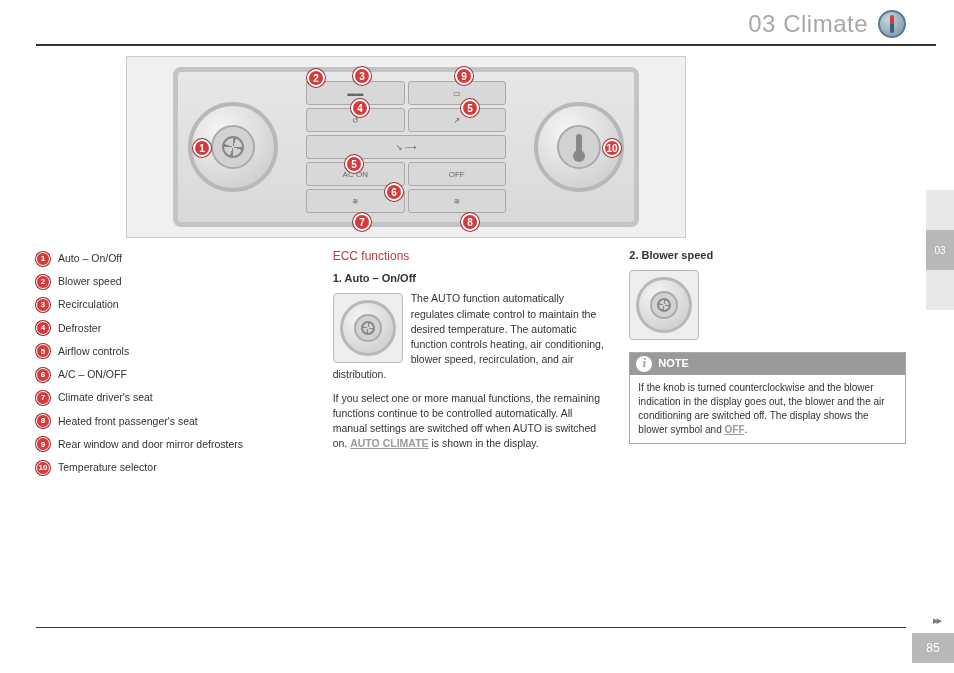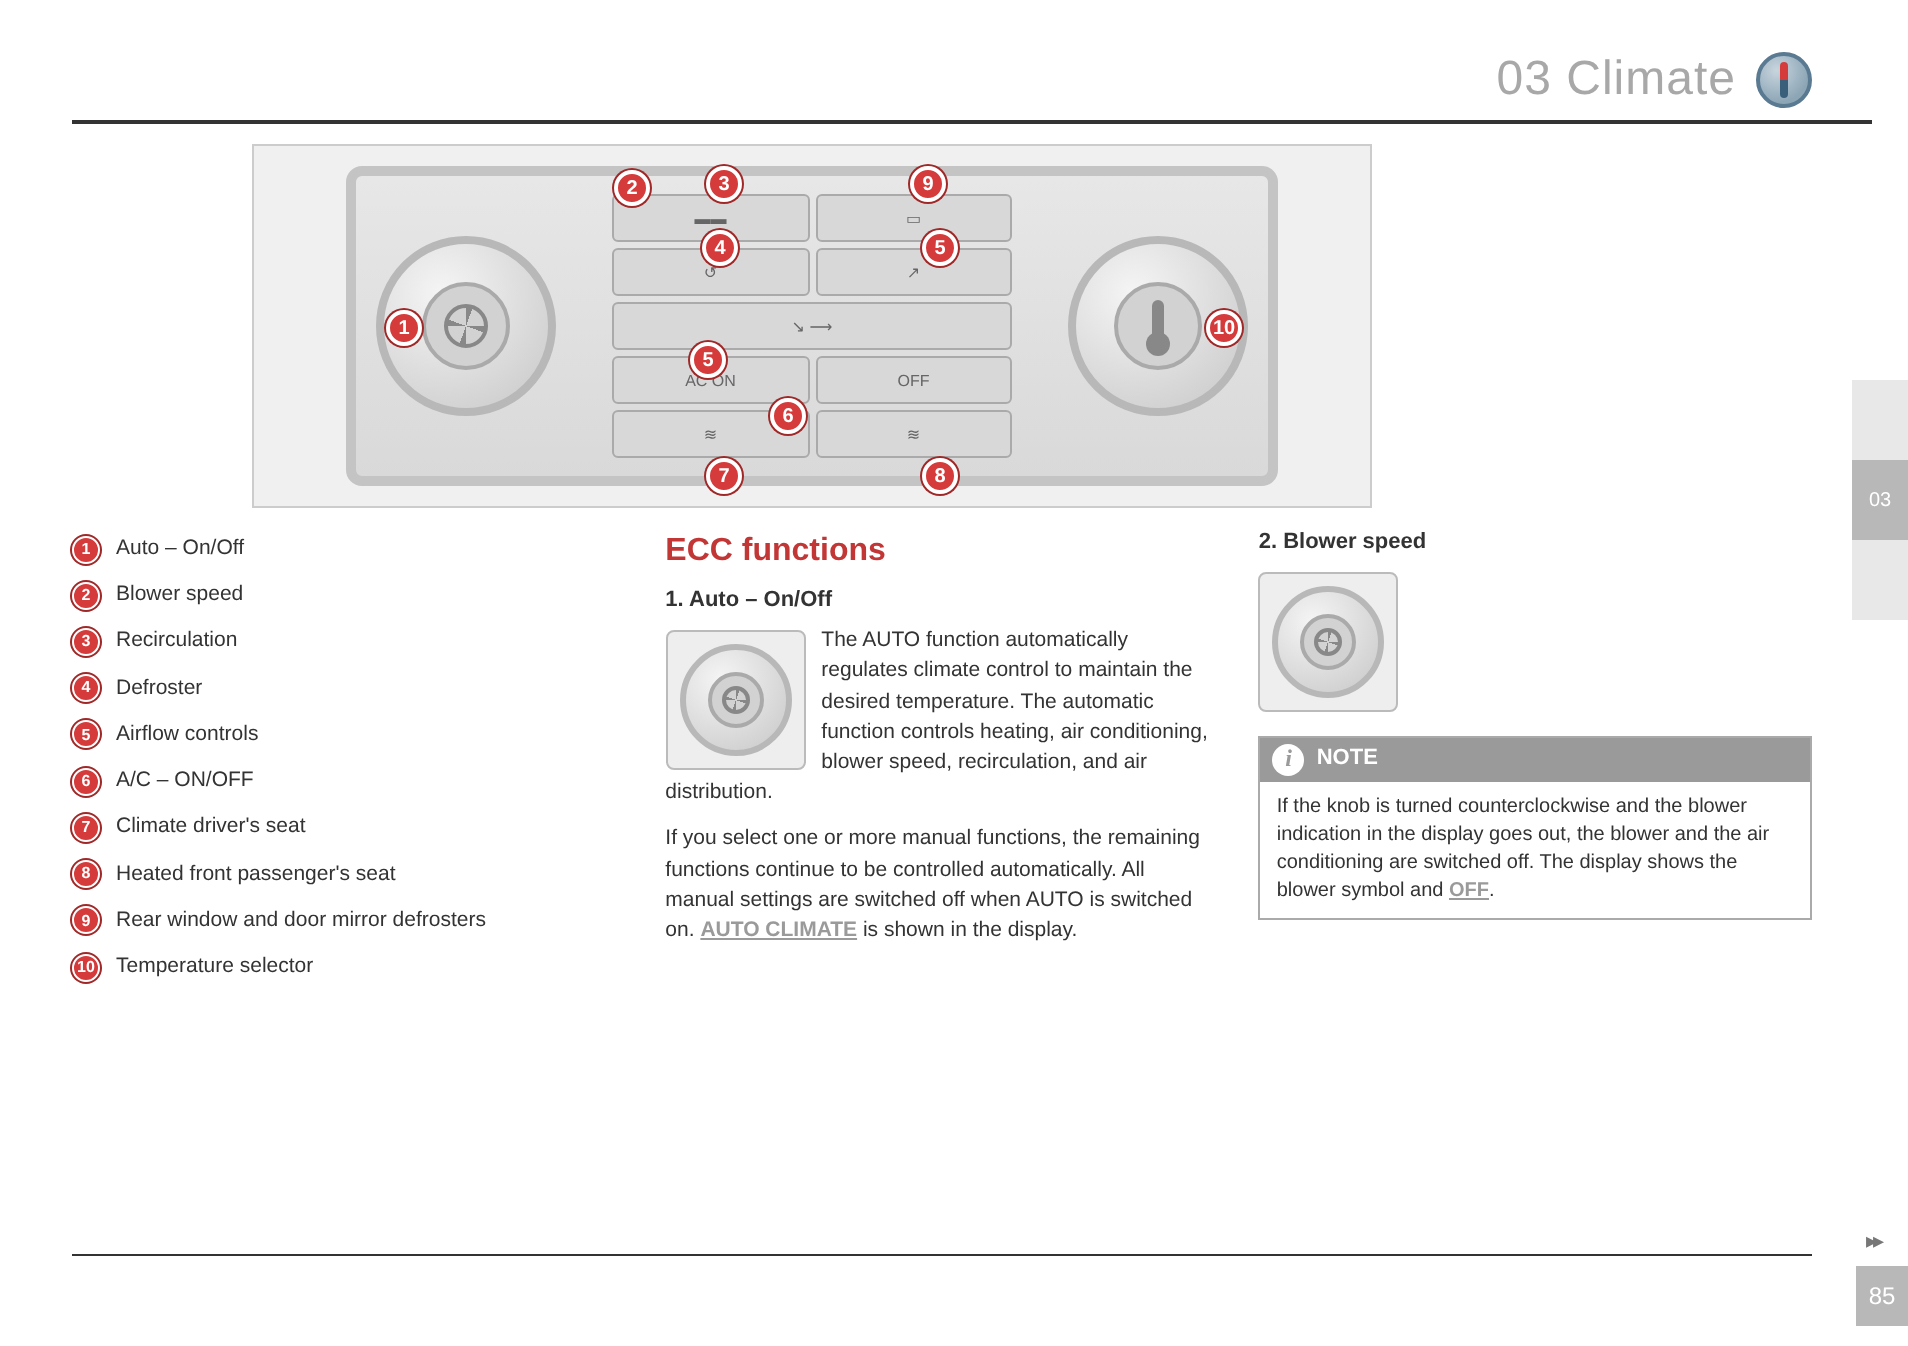--- a/index.html
+++ b/index.html
@@ -7,21 +7,21 @@
     font-family: Arial, Helvetica, sans-serif;
     background: #fff;
     width: 954px;
     height: 673px;
     position: relative;
     overflow: hidden;
     color: #222;
     font-size: 11px;
   }
   .page {
-    padding: 26px 0 0 36px;
+    padding: 10px 0 0 36px;
     position: relative;
     height: 100%;
   }
   .chapter-header {
     display: flex;
     align-items: center;
     justify-content: flex-end;
     gap: 10px;
     padding-right: 30px;
     border-bottom: 2px solid #333;
@@ -73,21 +73,21 @@
   }
   .tab-light { height: 40px; background: #e8e8e8; }
   .tab-dark  { height: 40px; background: #b8b8b8; display:flex; align-items:center; justify-content:center; color:#fff; font-size:10px;}
   .tab-light2{ height: 40px; background: #e8e8e8; }
 
   
   .page-num {
     position: absolute;
     right: 0;
     bottom: 10px;
-    width: 26px;
+    width: 42px;
     height: 30px;
     background: #b8b8b8;
     color: #fff;
     display: flex;
     align-items: center;
     justify-content: center;
     font-size: 12px;
   }
   .cont-arrows {
     position: absolute;
@@ -181,21 +181,21 @@
   .legend-list { list-style:none; }
   .legend-list li { display:flex; align-items:center; gap:8px; margin: 3px 0 8px;}
   .num-badge {
     width:14px;height:14px;border-radius:50%;background:#d63b3b;
     color:#fff;font-size:8px;font-weight:bold;
     display:flex;align-items:center;justify-content:center;
     flex-shrink:0;
     border:1.5px solid #fff;
     box-shadow: 0 0 0 1px #a02828;
   }
-  .ecc-head { color:#c23636; font-weight:bold; font-size:16px; margin-bottom:6px;}
+  .ecc-head { color:#c23636; font-weight:normal; font-size:12px; margin-bottom:6px;}
   .sub-head { font-weight:bold; font-size:11px; margin-bottom:4px;}
   .para { margin-bottom:8px;}
   .bold { font-weight:normal; }
   .grey-bold { font-weight:bold; color:#9a9a9a;text-decoration:underline;}
   .float-img {
     float:left;
     width:70px;height:70px;
     margin:2px 8px 2px 0;
     background:#eee;border:1px solid #bbb;border-radius:4px;
     display:flex;align-items:center;justify-content:center;

